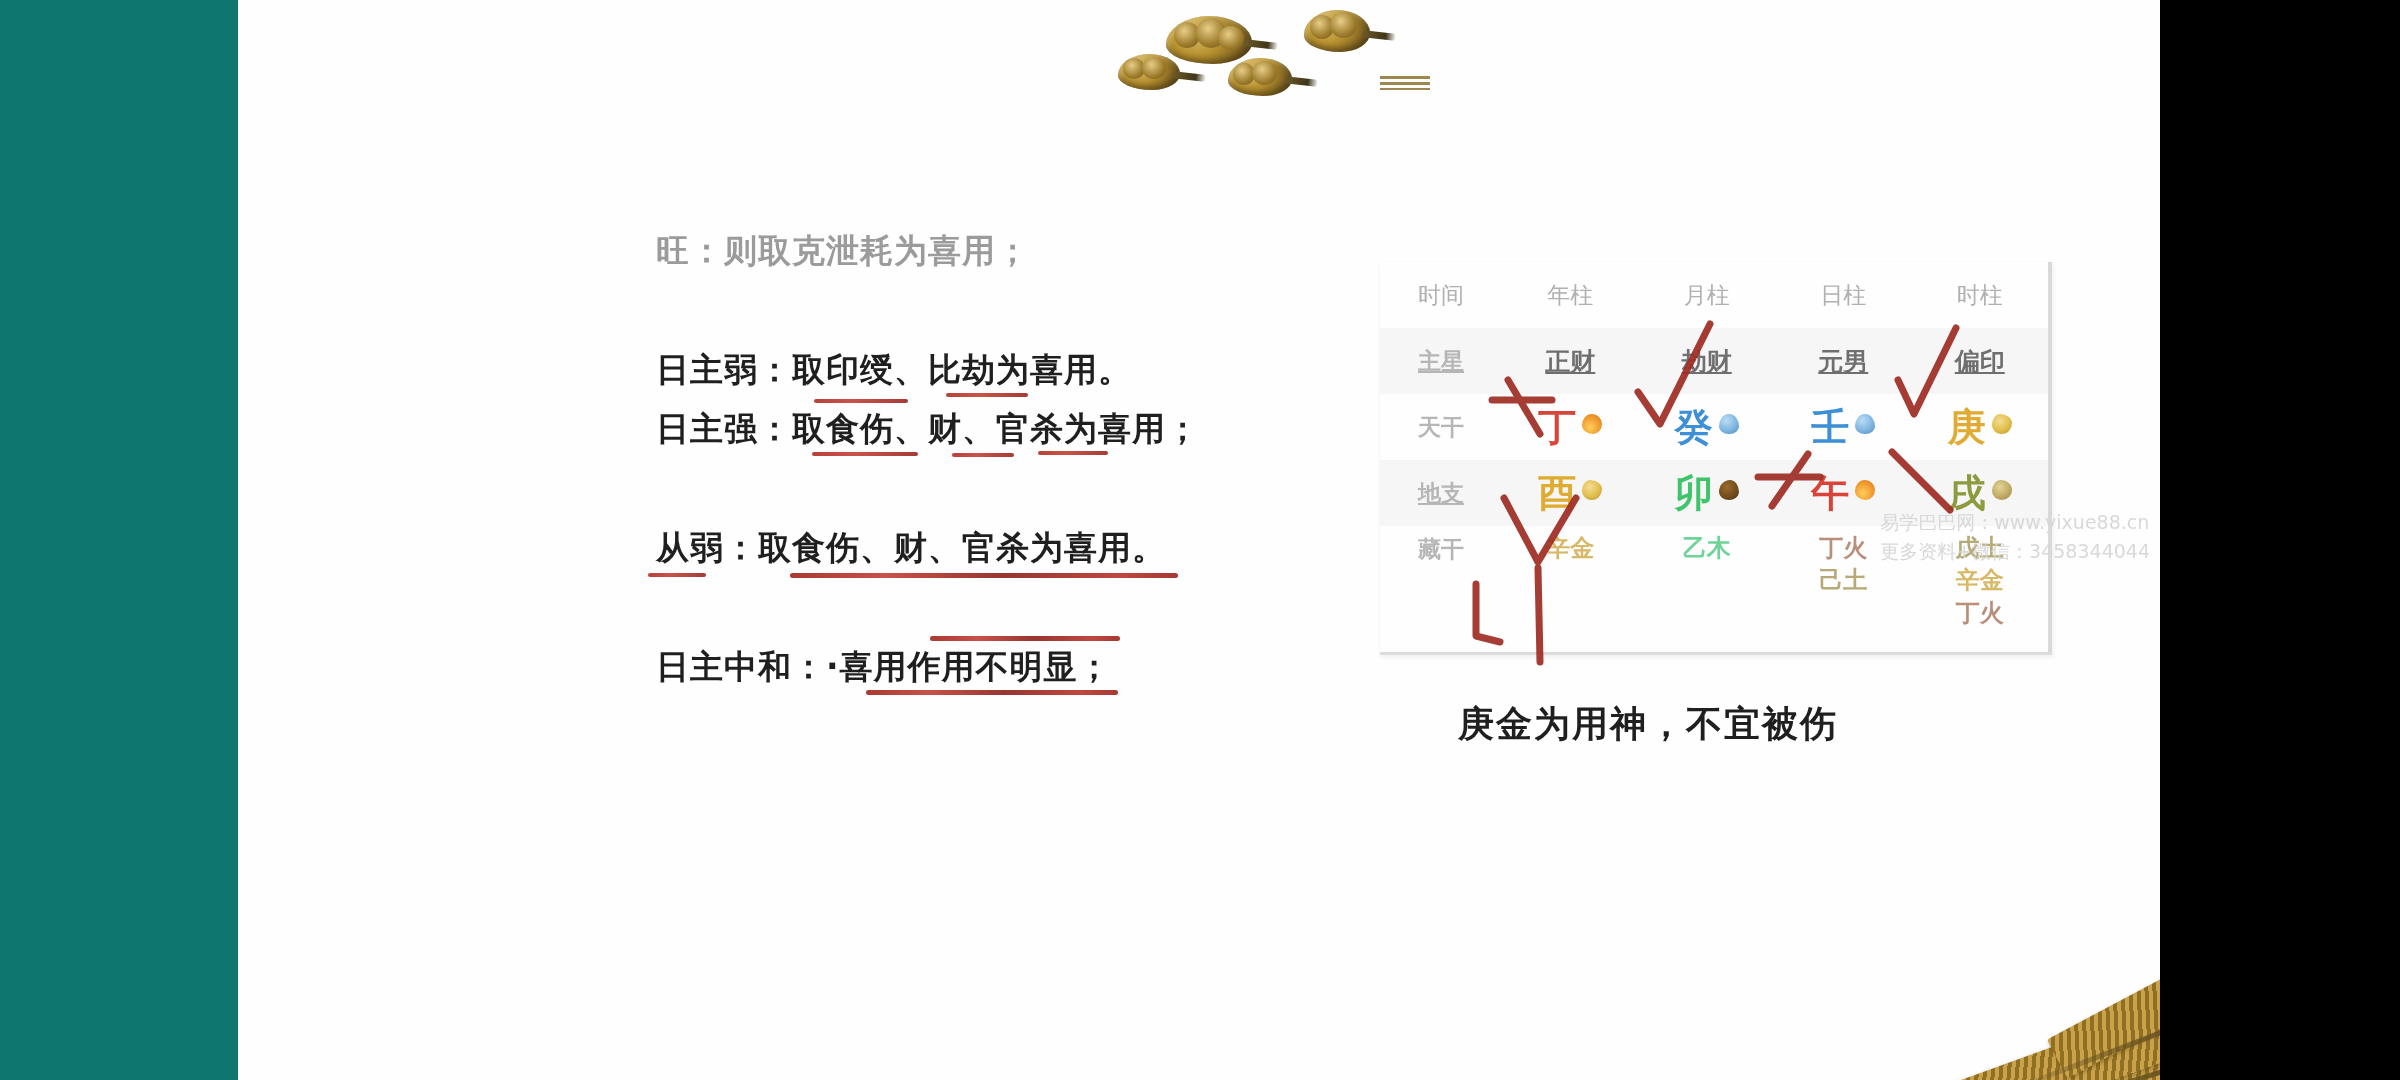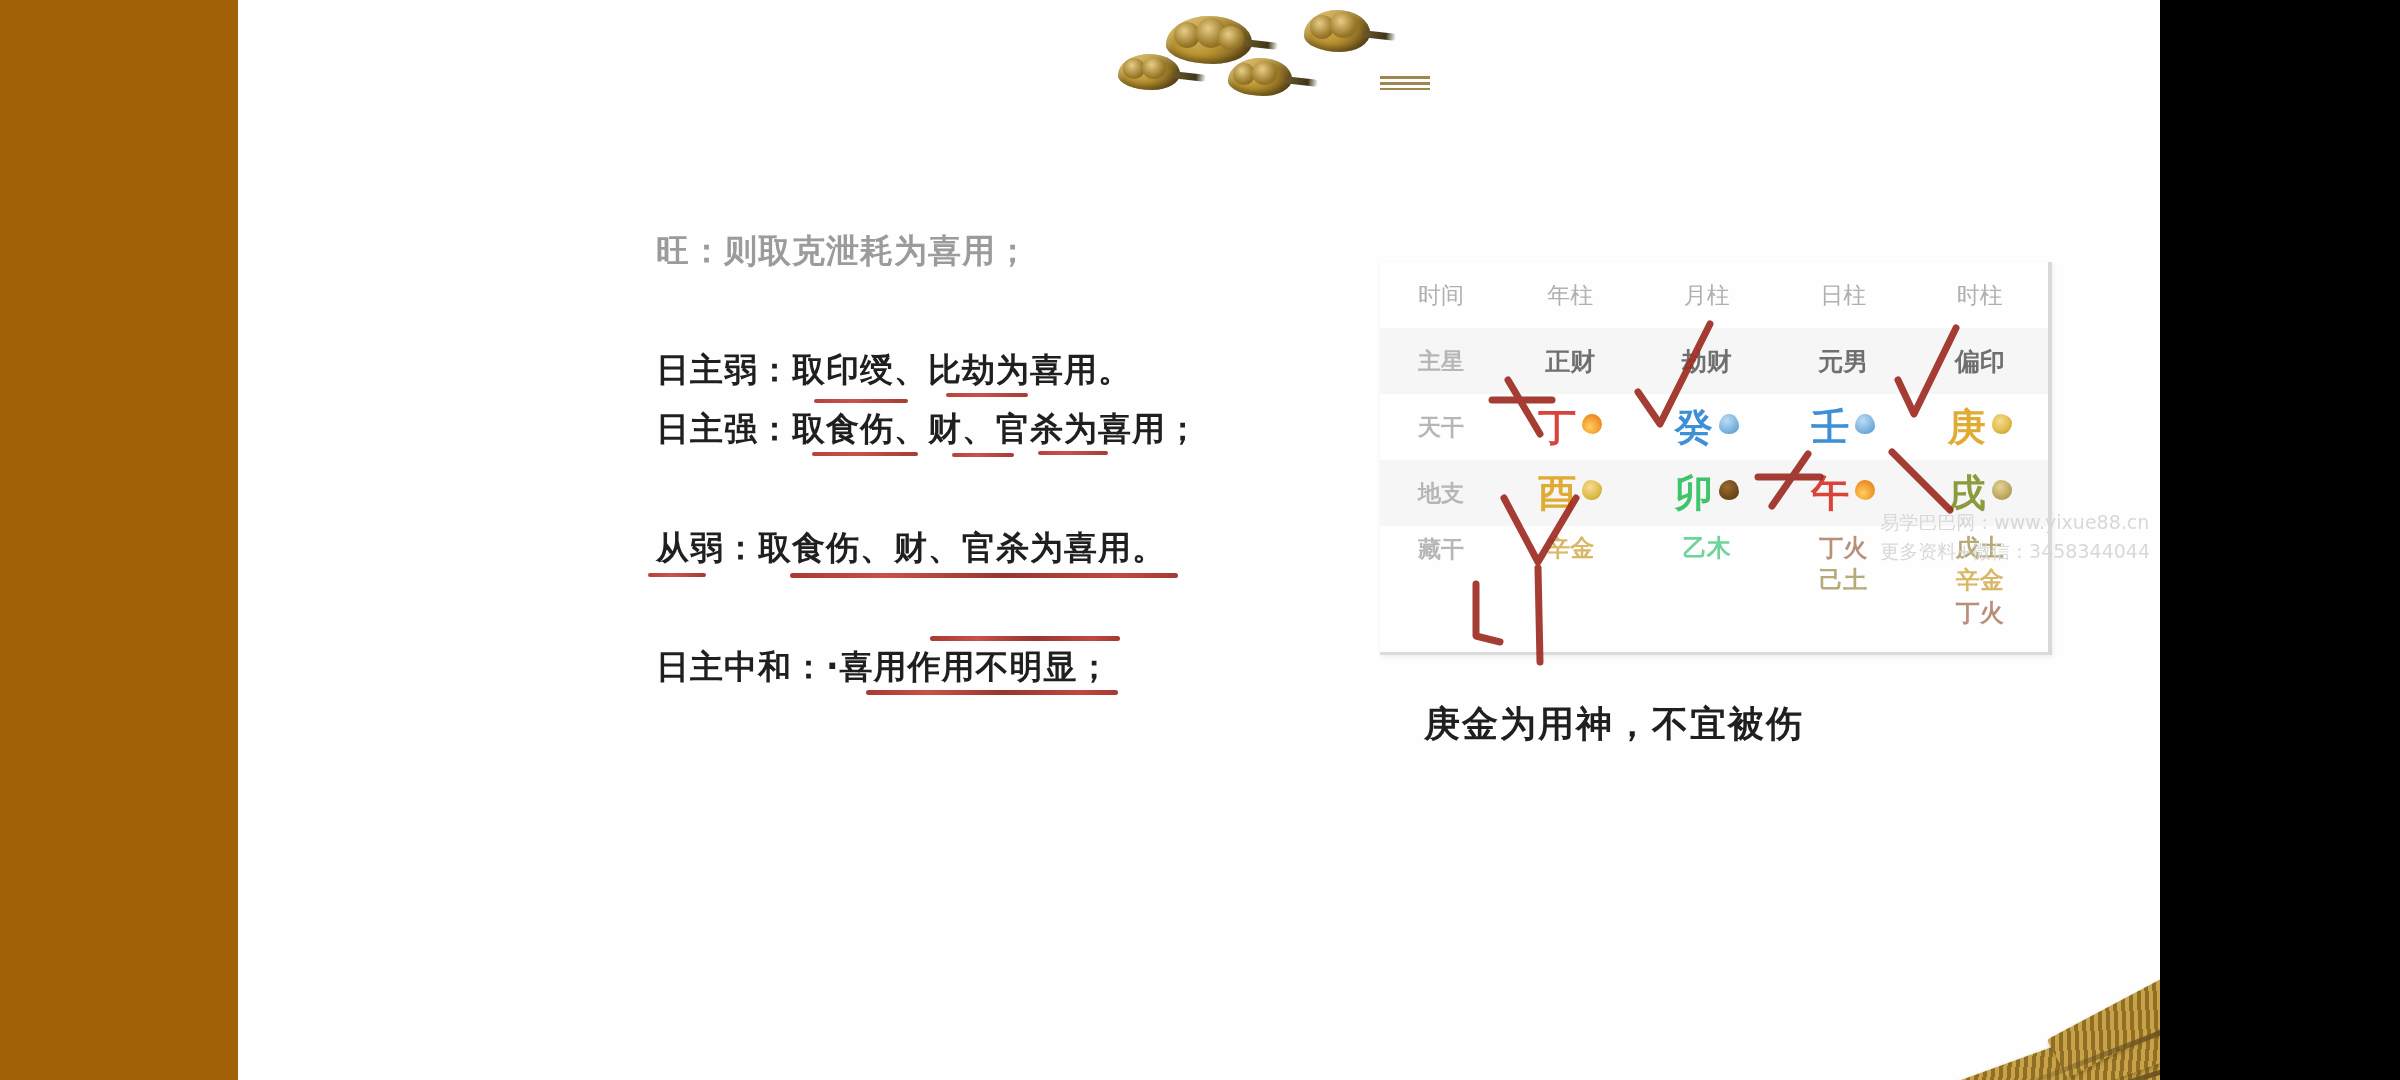--- a/index.html
+++ b/index.html
@@ -1,18 +1,18 @@
 <!DOCTYPE html>
 <html><head>
 <meta charset="utf-8">
 <style>
   html,body{margin:0;padding:0;background:#000;}
   body{width:2400px;height:1080px;overflow:hidden;font-family:"Liberation Sans","DejaVu Sans",sans-serif;}
 
-  #stage{position:relative;width:2048px;height:1080px;background:#a16207;}
+  #stage{position:relative;width:2048px;height:1080px;background:#0f766e;}
 
   
   #slide{position:absolute;left:238px;top:0;width:1922px;height:1080px;background:#fefefe;overflow:hidden;}
 
   
   #corner-mark{position:absolute;left:340px;top:55px;width:220px;height:70px;
       background:#fdfdfd;opacity:.6;}
 
   
   #cloud-band{position:absolute;left:880px;top:2px;width:330px;height:110px;}
@@ -58,21 +58,21 @@
       background:linear-gradient(90deg,#a32b23,#c4443a 25%,#8f2720 55%,#bb3a31 85%,#9d2b24);
       opacity:.93;}
 
   
   #bazi{position:absolute;left:1142px;top:262px;width:668px;height:390px;
       background:#fefefe;border-right:4px solid #d9d9d9;border-bottom:3px solid #dcdcdc;
       box-shadow:1px 2px 5px rgba(0,0,0,.07);}
   #bazi table{border-collapse:collapse;width:100%;table-layout:fixed;}
   #bazi td{height:64px;vertical-align:middle;text-align:center;
       font-family:"DejaVu Sans","Liberation Sans",sans-serif;}
-  #bazi tr.alt td{background:#f6f6f6;}
+  #bazi tr.alt td{background:#f6f6f6;text-decoration:underline;}
   .rowlab{color:#b6b6b6;font-size:23px;font-weight:700;width:120px;}
   .hdr td{color:#b0b0b0;font-size:23px;font-weight:400;height:52px;}
   .star{color:#6f6f6f;font-size:25px;font-weight:700;}
   .stem{font-size:38px;font-weight:700;position:relative;}
   .branch{font-size:38px;font-weight:700;position:relative;}
   .hid{font-size:24px;font-weight:700;line-height:1.35;}
   .cel{position:relative;display:inline-block;}
   .el{display:inline-block;width:20px;height:20px;margin-left:6px;vertical-align:6px;
       border-radius:50% 50% 45% 55%/55% 50% 50% 45%;}
   .el.fire{background:radial-gradient(circle at 40% 65%,#ffcf5c,#f0952a 60%,#d2731c);}
@@ -85,21 +85,21 @@
   .el.earth{background:radial-gradient(circle at 40% 35%,#e4d49a,#c0ab62 55%,#97844a);
       border-radius:45% 55% 50% 50%/55% 50% 50% 45%;}
   .c-fire{color:#d9443a;} .c-water{color:#3d8fd6;} .c-metal{color:#e0ab32;}
   .c-wood{color:#3fc46b;} .c-earth{color:#9a9a4e;} .c-olive{color:#8d9a3e;}
   .hid.c-metal{color:#d8b766;} .hid.c-wood{color:#6fd49a;}
   .hid.c-fire{color:#b98f7a;} .hid.c-earth{color:#b6ab78;}
 
   
   #anno{position:absolute;left:0;top:0;width:668px;height:440px;pointer-events:none;}
 
-  #caption{position:absolute;left:1186px;top:700px;font-size:36px;font-weight:700;
+  #caption{position:absolute;left:1220px;top:700px;font-size:36px;font-weight:700;
       color:#1f1f1f;letter-spacing:2px;white-space:nowrap;
       font-family:"DejaVu Sans","Liberation Sans",sans-serif;}
 
   
   #wm{position:absolute;right:10px;top:508px;text-align:left;
       color:#d7d7d7;font-size:19px;line-height:1.55;white-space:nowrap;opacity:.95;
       font-family:"DejaVu Sans","Liberation Sans",sans-serif;}
 
   
   #roof{position:absolute;right:0px;bottom:0px;width:280px;height:150px;overflow:hidden;}

